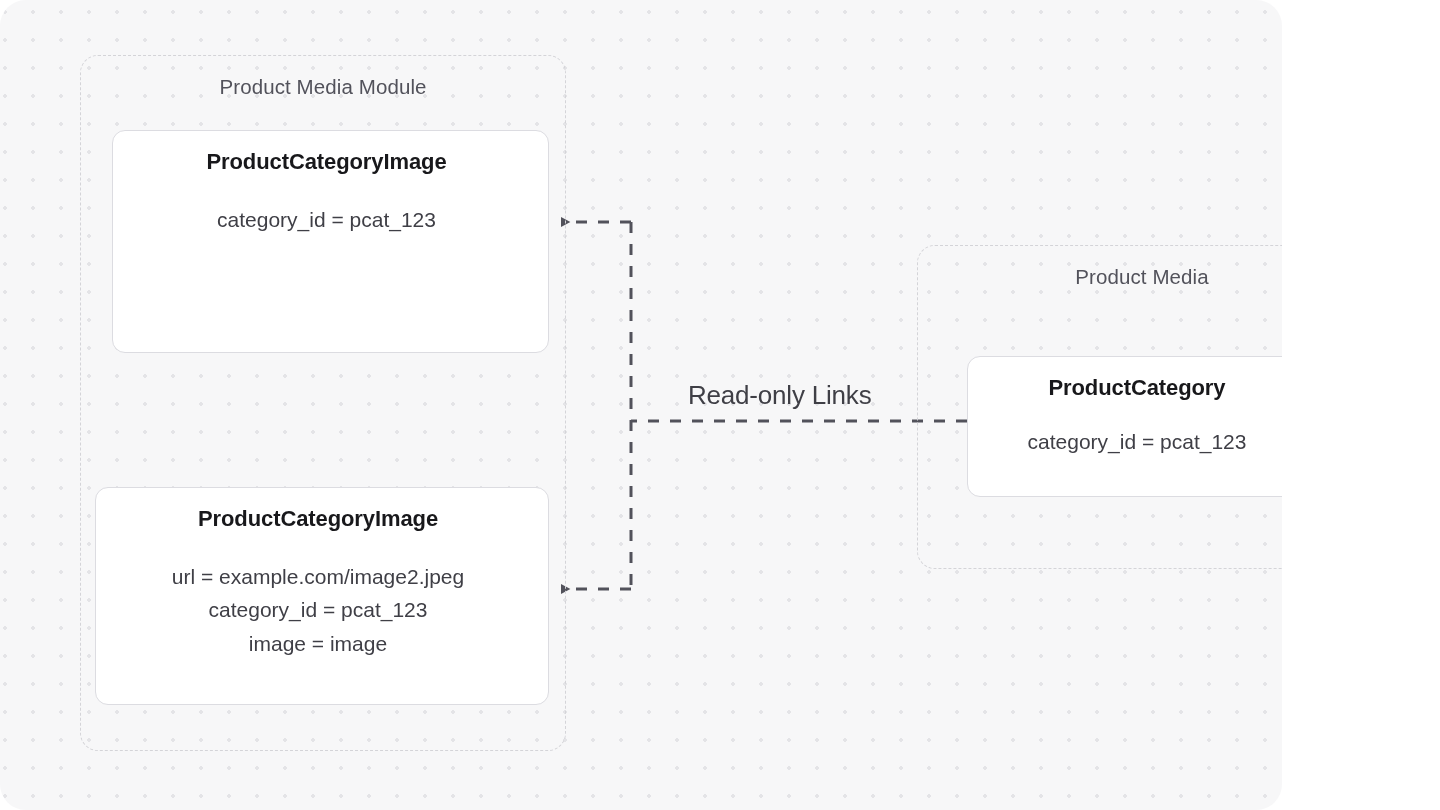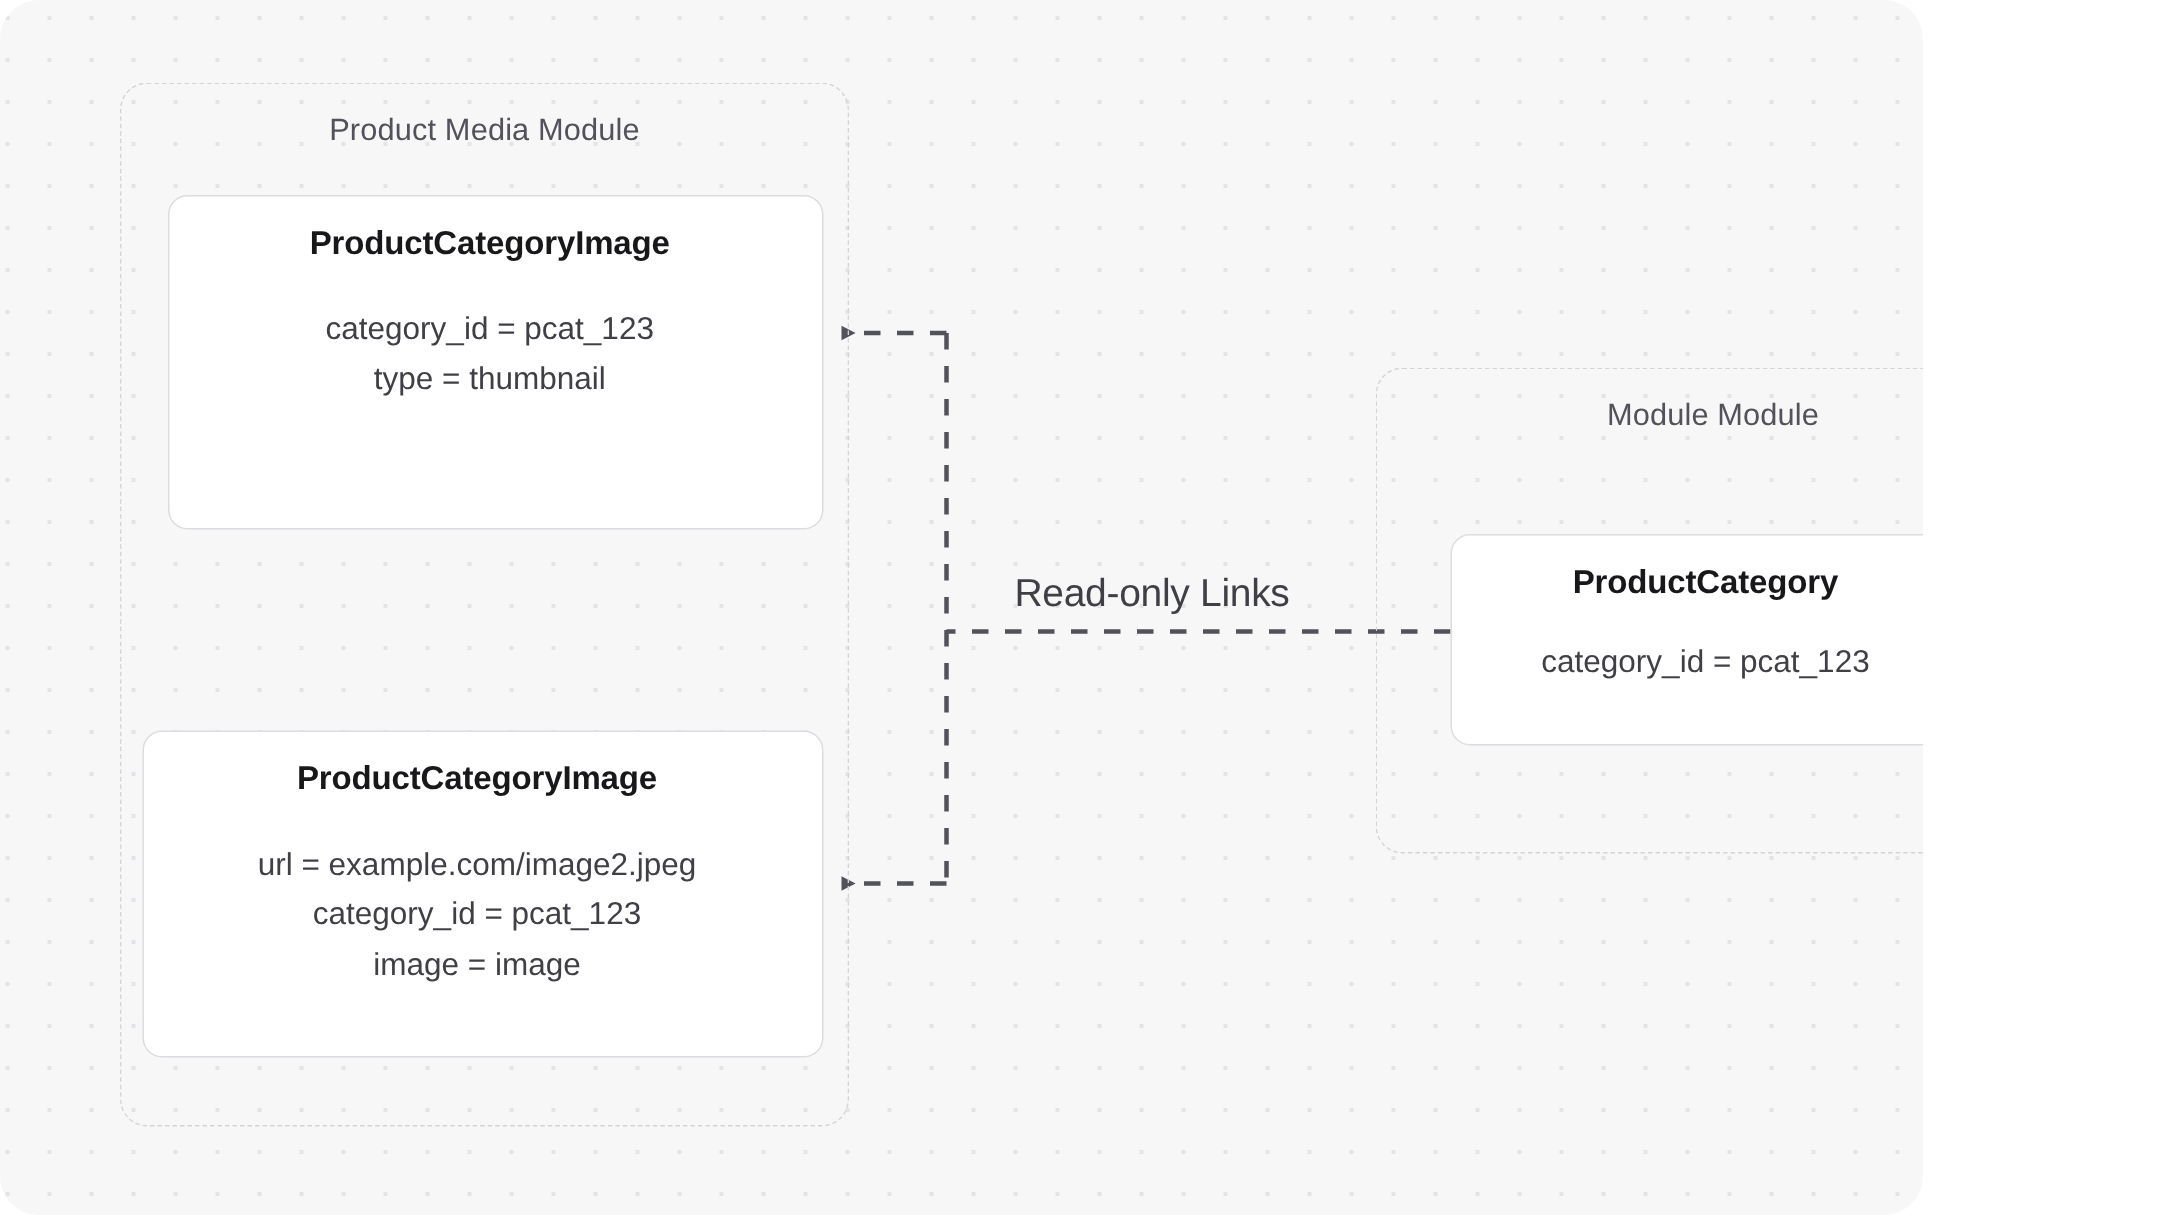--- a/index.html
+++ b/index.html
@@ -109,24 +109,23 @@
     left: 0;
     top: 0;
     width: 1440px;
     height: 810px;
     pointer-events: none;
   }
 
   
   #link-label {
     position: absolute;
-    left: 643px;
+    left: 688px;
     top: 380px;
     width: 250px;
-    text-align: center;
     font-size: 26px;
     line-height: 1.2;
     color: #3f3f46;
     letter-spacing: -0.2px;
     white-space: nowrap;
   }
 </style>
 </head>
 <body>
 
@@ -149,35 +148,34 @@
   </svg>
 
   <div class="module" id="module-product-media">
     <div class="module-title">Product Media Module</div>
   </div>
 
   <div class="card" id="card-pci-1">
     <div class="card-title">ProductCategoryImage</div>
     <div class="card-attrs">
       <div class="card-attr">category_id = pcat_123</div>
-      <div class="card-attr">type = thumbnail</div>
     </div>
   </div>
 
   <div class="card" id="card-pci-2">
     <div class="card-title">ProductCategoryImage</div>
     <div class="card-attrs">
       <div class="card-attr">url = example.com/image2.jpeg</div>
       <div class="card-attr">category_id = pcat_123</div>
       <div class="card-attr">image = image</div>
     </div>
   </div>
 
   <div class="module" id="module-product">
-    <div class="module-title">Module Module</div>
+    <div class="module-title">Product Media</div>
   </div>
 
   <div class="card" id="card-pc">
     <div class="card-title">ProductCategory</div>
     <div class="card-attrs">
       <div class="card-attr">category_id = pcat_123</div>
     </div>
   </div>
 
   <div id="link-label">Read-only Links</div>

